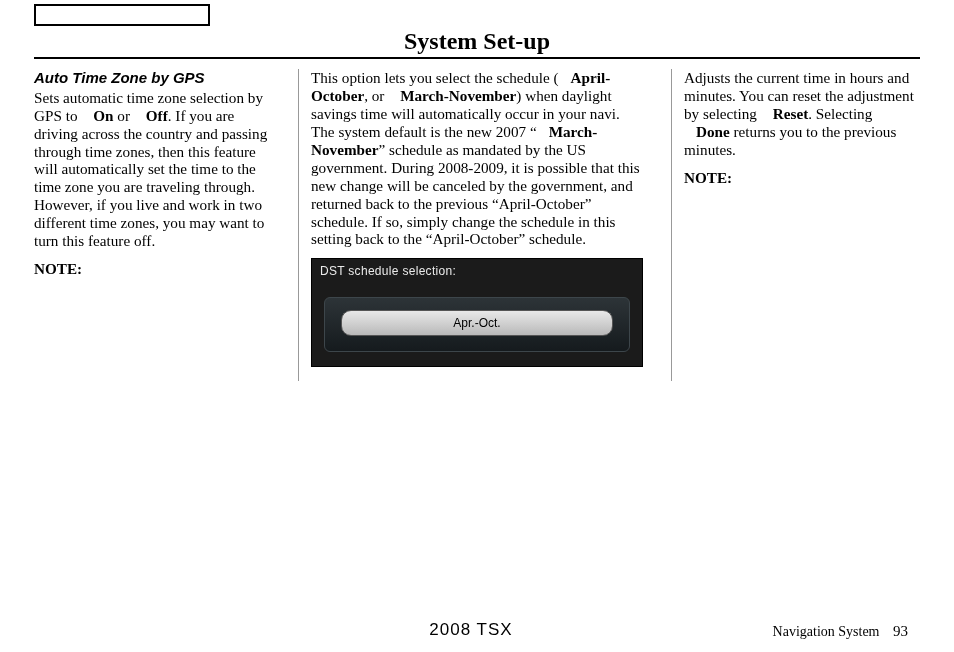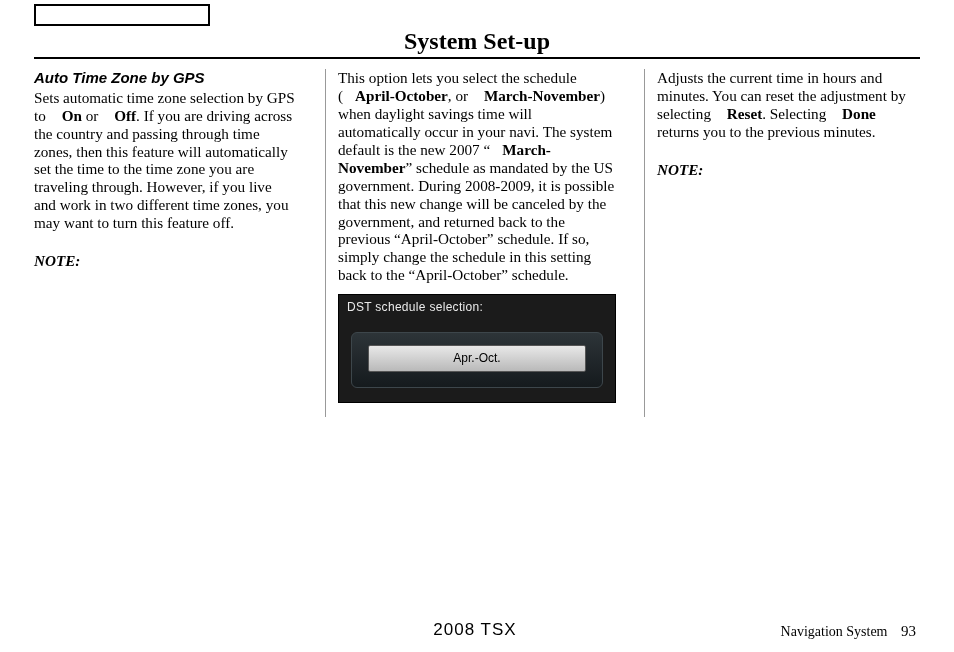--- a/index.html
+++ b/index.html
@@ -47,33 +47,32 @@
   .col:last-child { padding-right: 0; }
   .sec-head {
     font-family: Arial, Helvetica, sans-serif;
     font-weight: bold;
     font-style: italic;
     font-size: 15px;
     margin-bottom: 2px;
   }
   .para { margin-bottom: 10px; }
   .note-head {
-    font-style: italic;
     font-weight: bold;
-    margin-top: 20px;
+    margin-top: 10px;
   }
   .note-body { font-style: italic; }
   .b { font-weight: bold; margin-left: 12px; }
 
   
   .dst-wrap {
     margin-top: 10px;
     border: 1px solid #000;
     background: #1b1b1b;
-    width: 278px;
+    width: 332px;
     padding-bottom: 14px;
   }
   .dst-title {
     color: #eaeaea;
     font-family: Arial, sans-serif;
     font-size: 12px;
     padding: 5px 8px 18px 8px;
     letter-spacing: 0.3px;
   }
   .dst-panel {
@@ -89,29 +88,30 @@
     text-align: center;
     padding: 5px 0;
     border-radius: 2px;
     margin: 0 6px;
     border: 1px solid #555;
     color: #000;
   }
   .dst-apr {
     background: linear-gradient(#e8e8e8, #b9b9b9);
     margin-bottom: 3px;
+    border-radius: 10px;
   }
   .dst-mar {
     background: linear-gradient(#6fd6f0, #3aa9c8);
     border: 2px solid #e7c23a;
   }
 
   .footer {
     position: absolute;
-    bottom: 12px; left: 0; right: 4px;
+    bottom: 12px; left: 0; right: 12px;
     display: flex;
     align-items: flex-end;
     justify-content: center;
     padding: 0 34px;
   }
   .model {
     font-family: Arial, Helvetica, sans-serif;
     font-size: 17px;
     letter-spacing: 1px;
   }

